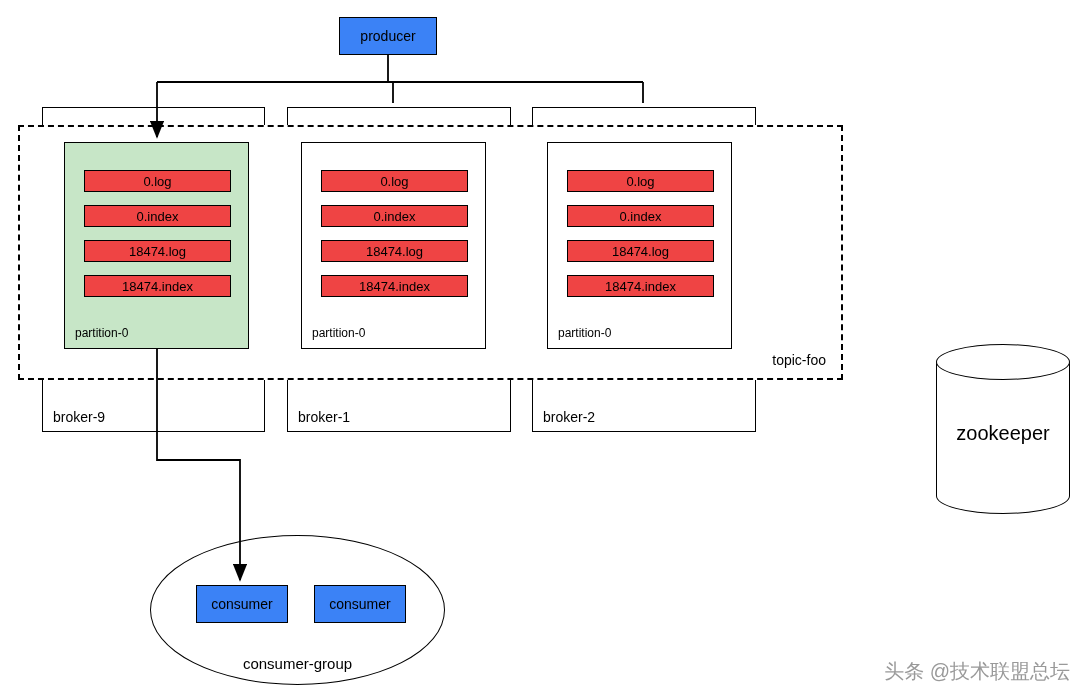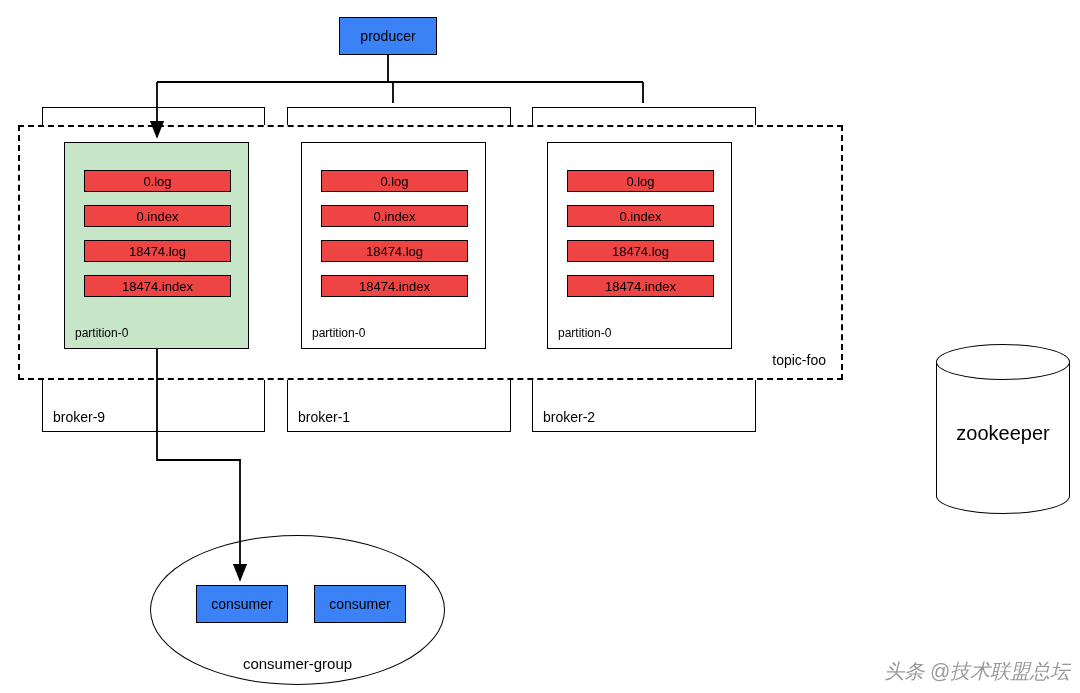--- a/index.html
+++ b/index.html
@@ -114,21 +114,20 @@
       width: 1080px;
       height: 693px;
       pointer-events: none;
     }
     .watermark {
       position: absolute;
       right: 10px;
       bottom: 8px;
       font-size: 20px;
       color: #888;
-      font-style: italic;
       opacity: 0.85;
     }
   </style>
 </head>
 <body>
 
 <div class="box" style="left:339px; top:17px; width:98px; height:38px;">
   <span>producer</span>
 </div>
 

